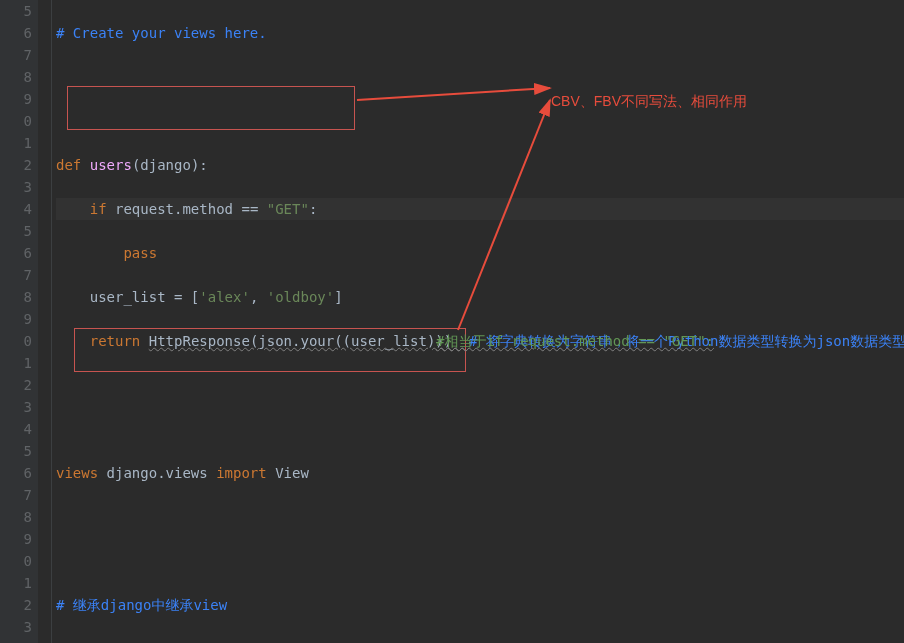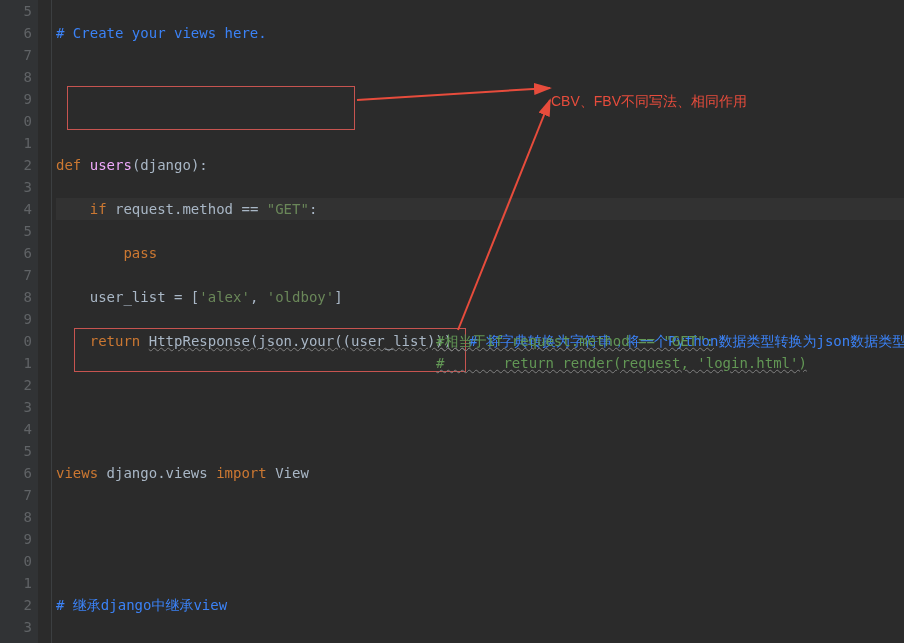--- a/index.html
+++ b/index.html
@@ -143,21 +143,20 @@
 
 
 
     
     <div class="box1" style="top:86px; left:15px; width:288px; height:44px;"></div>
     <div class="box1" style="top:328px; left:22px; width:392px; height:44px;"></div>
 
     
     <div class="annotation" style="top:78px; left:499px;margin-top:12px;">CBV、FBV不同写法、相同作用</div>
     <div class="comment-ann wavy" style="top:330px; left:384px;">#相当于if request.method == "GET":</div>
-    <div class="comment-ann wavy" style="top:352px; left:384px;">#       return render(request, 'login.html')</div>
 
     
     <svg class="arrows" width="850" height="640">
       <defs>
         <marker id="ah" markerWidth="10" markerHeight="10" refX="8" refY="3" orient="auto">
           <path d="M0,0 L0,6 L9,3 z" fill="#e74c3c"></path>
         </marker>
       </defs>
       <line x1="305" y1="100" x2="498" y2="88" stroke="#e74c3c" stroke-width="2" marker-end="url(#ah)"></line>
       <line x1="406" y1="330" x2="498" y2="100" stroke="#e74c3c" stroke-width="2" marker-end="url(#ah)"></line>

